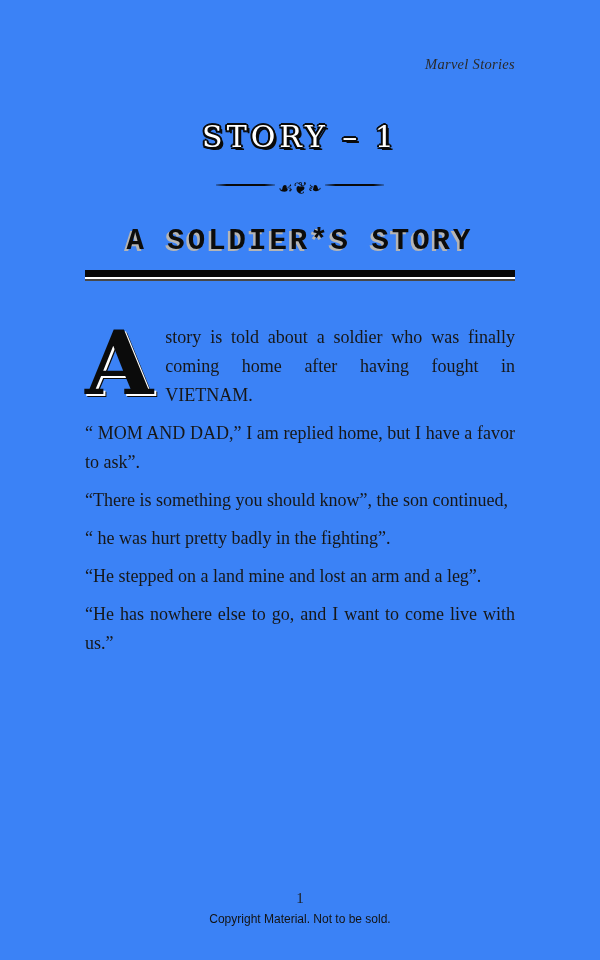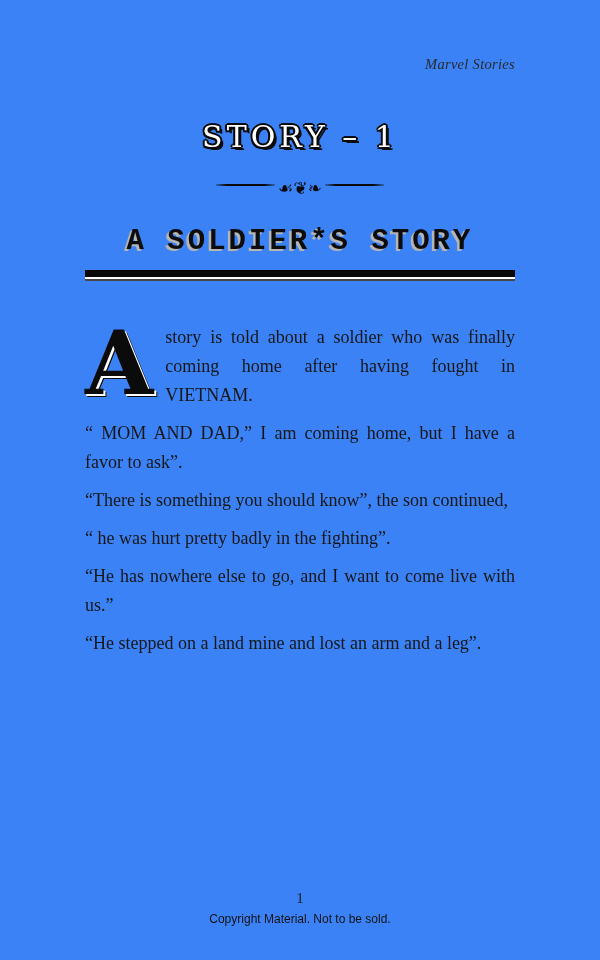--- a/index.html
+++ b/index.html
@@ -138,25 +138,25 @@
   </div>
 
   <h1 class="title">A SOLDIER*S STORY</h1>
 
   <div class="double-rule"></div>
 
   <div class="body-text">
     <p class="para first">
       <span class="dropcap">A</span><span>story is told about a soldier who was finally coming home after having fought in VIETNAM.</span>
     </p>
-    <p class="para">“ MOM AND DAD,” I am coming home, but I have a favor to ask”.</p>
+    <p class="para">“ MOM AND DAD,” I am replied home, but I have a favor to ask”.</p>
     <p class="para">“There is something you should know”, the son continued,</p>
     <p class="para">“ he was hurt pretty badly in the fighting”.</p>
+    <p class="para">“He stepped on a land mine and lost an arm and a leg”.</p>
     <p class="para">“He has nowhere else to go, and I want to come live with us.”</p>
-    <p class="para">“He stepped on a land mine and lost an arm and a leg”.</p>
   </div>
 
   <div class="footer">
     <div class="page-number">1</div>
     <div class="copyright">Copyright Material. Not to be sold.</div>
   </div>
 
 </div>
 
 </body></html>

